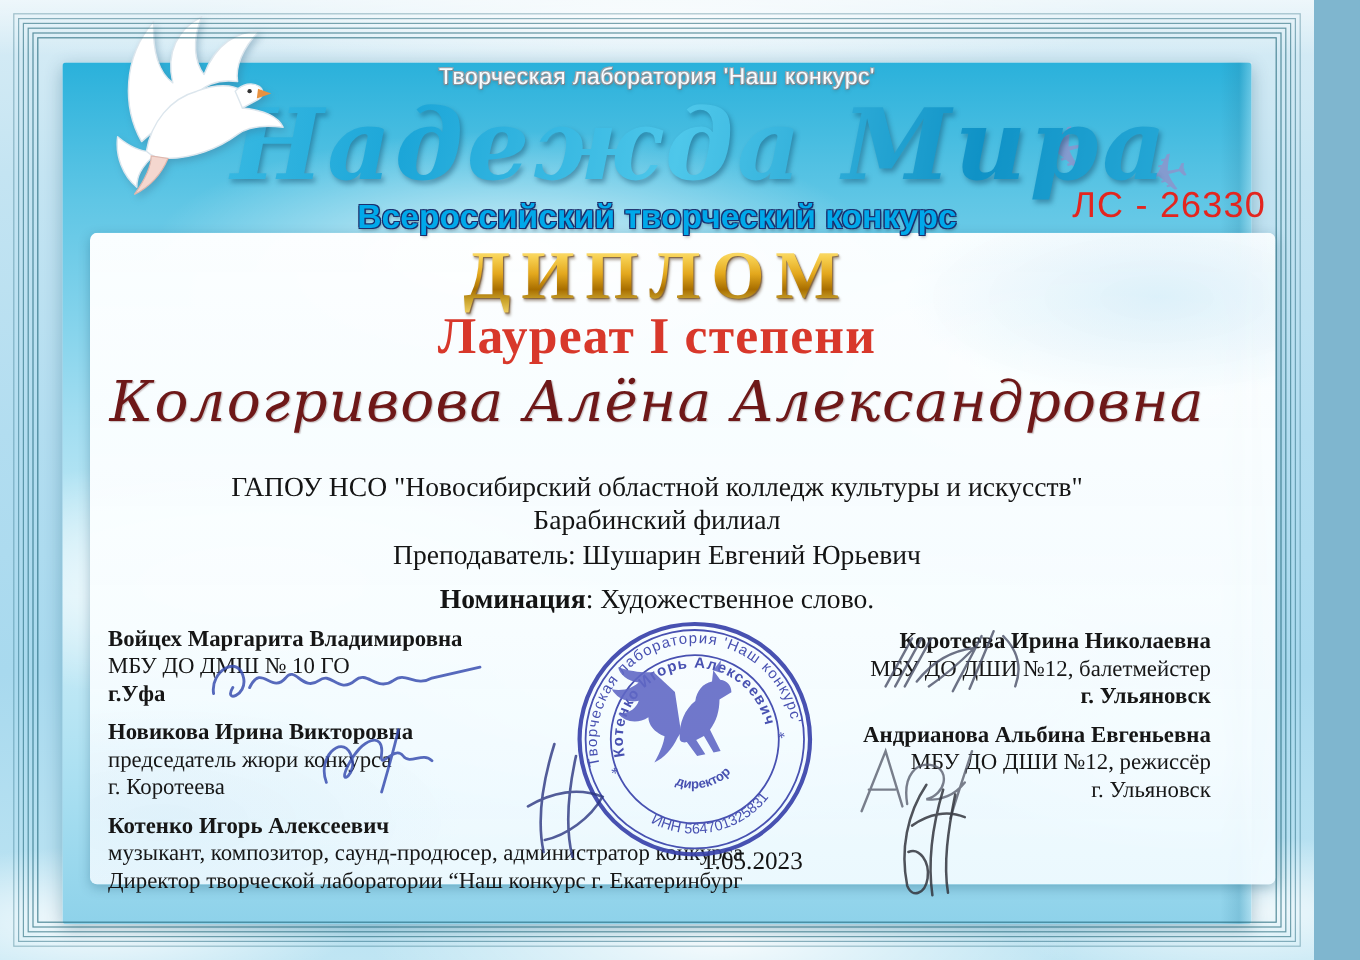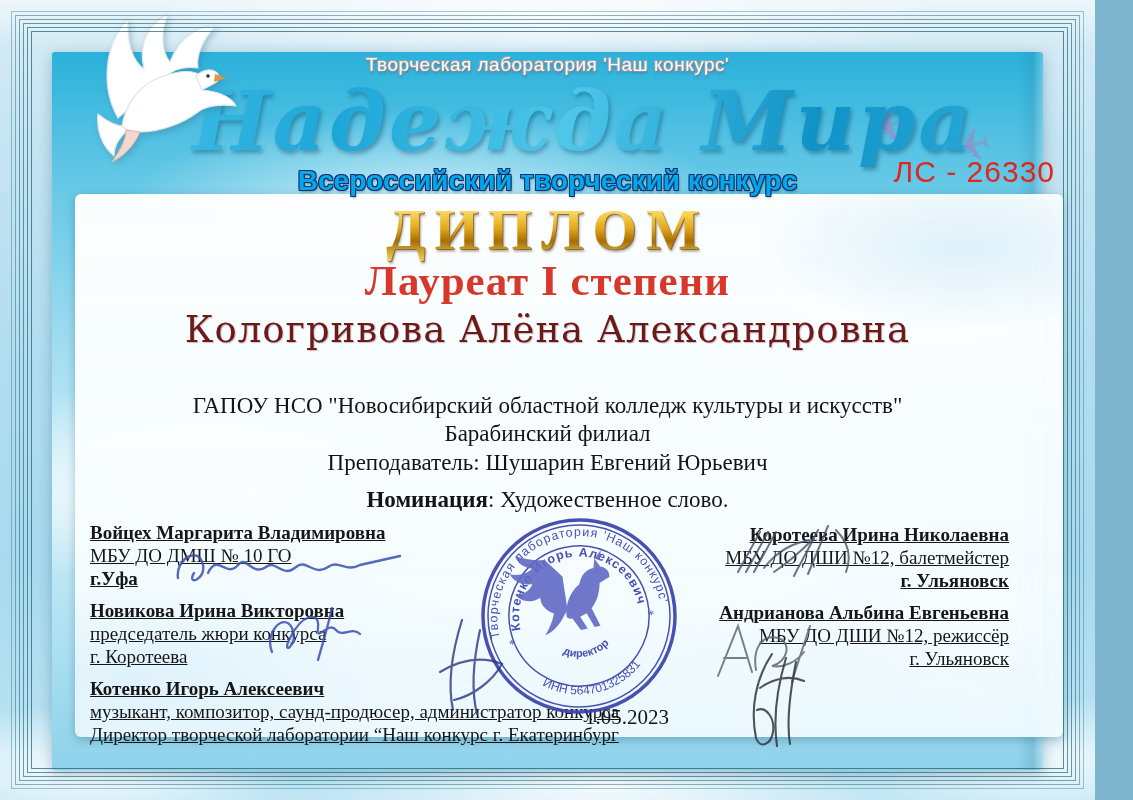--- a/index.html
+++ b/index.html
@@ -46,26 +46,26 @@
       radial-gradient(ellipse 300px 120px at 90% 10%,rgba(190,226,244,.5),rgba(255,255,255,0) 70%),
       radial-gradient(ellipse 360px 140px at 6% 90%,rgba(205,232,246,.45),rgba(255,255,255,0) 70%),
       linear-gradient(180deg,rgba(255,255,255,.97) 0%,rgba(248,253,255,.95) 60%,rgba(240,250,255,.94) 100%);}
   .diplom-title{top:197px;z-index:3;font-family:"Liberation Serif",serif;font-weight:700;font-size:57px;
     letter-spacing:9px;
     background:linear-gradient(180deg,#fff6bd 0%,#f8d254 26%,#e3a81d 48%,#a86e00 68%,#caa32c 82%,#f3d467 100%);
     -webkit-background-clip:text;background-clip:text;color:transparent;
     filter:drop-shadow(1px 1px 0 rgba(96,52,0,.55)) drop-shadow(1px 2px 1px rgba(60,30,0,.4));}
   .award-title{top:256px;z-index:3;font-family:"Liberation Serif",serif;font-weight:700;font-size:43px;
     color:#d8382b;letter-spacing:1px;}
-  .recipient{top:308px;z-index:3;font-family:"DejaVu Serif",serif;font-size:37px;
+  .recipient{top:308px;z-index:3;font-family:"DejaVu Serif",serif;font-style:italic;font-size:47px;
     color:#6e1818;letter-spacing:1px;text-shadow:1px 1px 1px rgba(60,10,10,.25);}
   .body-line{z-index:3;font-size:23px;color:#141414;}
   .nomination-label{font-weight:700;}
   .sig-col{z-index:3;font-size:19px;line-height:23px;color:#161616;}
-  .sig-col .blk{margin-bottom:9px;text-decoration:underline;}
+  .sig-col .blk{margin-bottom:9px;}
   .sig-name{font-weight:700;}
   .left-col{left:90px;top:521px;width:540px;text-align:left;}
   .right-col{right:86px;top:523px;width:430px;text-align:right;}
   .date{left:585px;top:705px;z-index:4;font-size:21px;color:#141414;}
   .sig-svg{position:absolute;z-index:5;pointer-events:none;}
   .stamp{left:479px;top:516px;width:200px;height:200px;z-index:4;opacity:.92;}
   .dove{left:52px;top:6px;width:190px;height:165px;z-index:4;filter:drop-shadow(2px 3px 3px rgba(60,110,140,.35));}
   .jets{left:862px;top:98px;width:170px;height:85px;z-index:3;}
   .jet-glyph{position:absolute;font-family:"DejaVu Sans",sans-serif;color:#8d95cc;opacity:.85;
     transform:scaleX(-1) rotate(12deg);}

